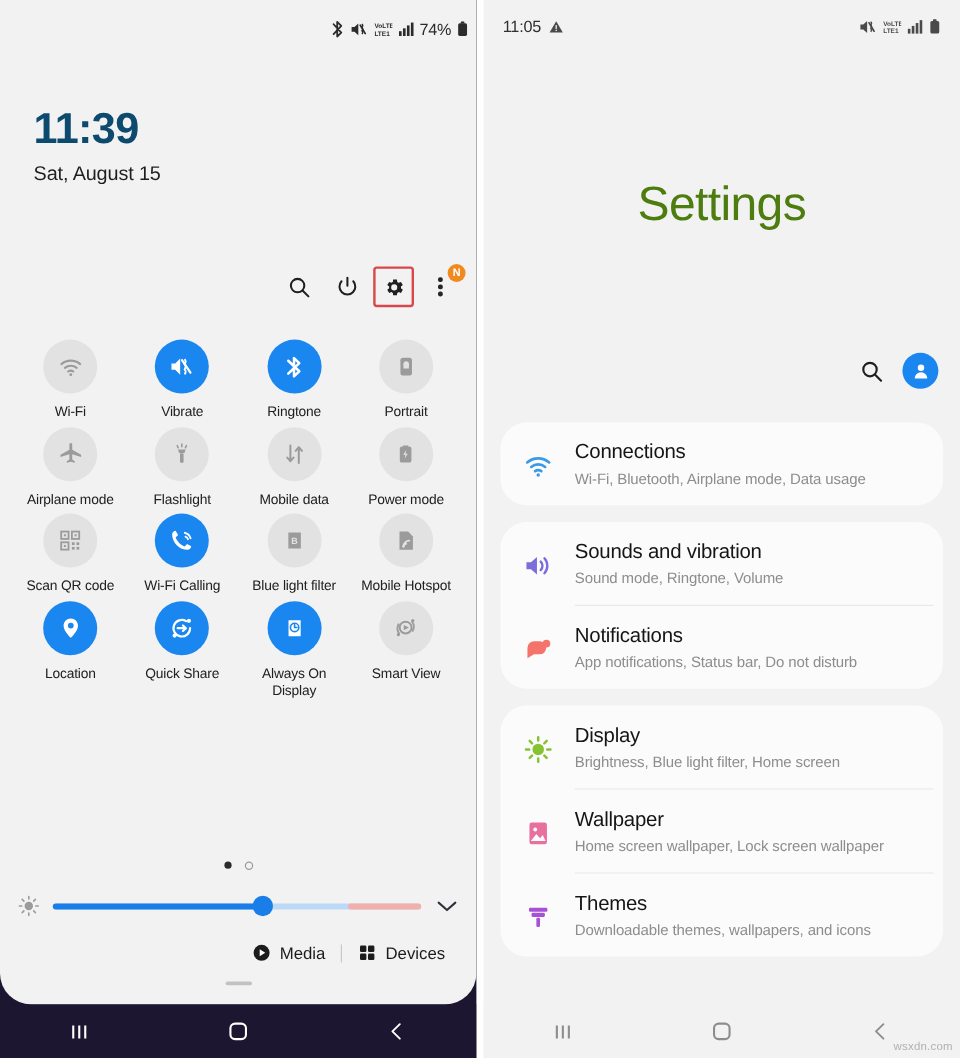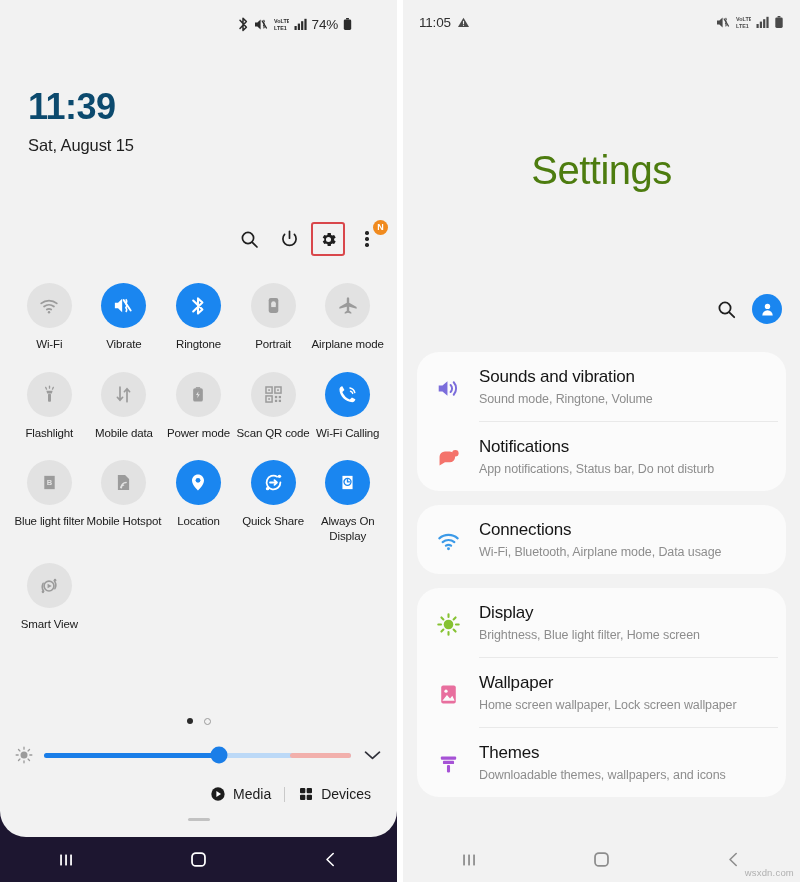--- a/index.html
+++ b/index.html
@@ -19,22 +19,22 @@
   .gap{width:6px;height:882px;background:#ffffff;}
 
   
   .qs-sheet{
     position:absolute;left:0;top:0;width:397px;height:837px;
     background:#f2f2f2;
     border-bottom-left-radius:26px;border-bottom-right-radius:26px;
     overflow:hidden;
   }
   .statusbar{
-    position:absolute;top:0;left:0;right:14px;height:48px;
-    display:flex;align-items:center;padding:0 31px;box-sizing:border-box;
+    position:absolute;top:0;left:0;right:0;height:48px;
+    display:flex;align-items:center;padding:0 7px;box-sizing:border-box;
   }
   .sb-spacer{flex:1;}
   .sb-right{display:flex;align-items:center;gap:5px;}
   .sb-ico{display:block;}
   .sb-batt-txt{font-size:13.5px;color:#2b2b2b;letter-spacing:-.2px;}
 
   .clock-block{position:absolute;left:28px;top:88px;}
   .clock-time{font-size:36px;line-height:38px;color:#0c4a6e;font-weight:700;letter-spacing:-.5px;}
   .clock-date{font-size:16.5px;color:#1f1f1f;margin-top:10px;letter-spacing:-.1px;}
 
@@ -49,22 +49,22 @@
     position:absolute;top:1px;right:-1px;width:15px;height:15px;border-radius:50%;
     background:#f08a1e;color:#fff;font-size:9px;font-weight:700;
     display:flex;align-items:center;justify-content:center;line-height:1;
   }
   .dots3{display:flex;flex-direction:column;gap:2.5px;align-items:center;}
   .dots3 i{width:3.4px;height:3.4px;border-radius:50%;background:#262626;display:block;}
 
   
   .tiles{
     position:absolute;left:0;right:0;top:283px;
-    display:grid;grid-template-columns:repeat(5,1fr);
-    row-gap:20px;padding:0 12px;box-sizing:border-box;
+    display:grid;grid-template-columns:repeat(4,1fr);
+    row-gap:4px;padding:0 12px;box-sizing:border-box;
   }
   .tile{display:flex;flex-direction:column;align-items:center;}
   .tile-circ{
     width:45px;height:45px;border-radius:50%;
     display:flex;align-items:center;justify-content:center;
     background:#e2e2e2;
   }
   .tile-circ.on{background:#1a86f0;}
   .tile-label{
     margin-top:9px;font-size:11.5px;color:#202020;text-align:center;
@@ -524,20 +524,37 @@
         </svg>
       </div>
     </div>
 
     <div class="cards">
 
       <div class="card">
         <div class="srow">
           <div class="srow-ico">
             <svg width="25" height="25" viewBox="0 0 24 24">
+              <path d="M3.2 9a13.4 13.4 0 0 1 17.6 0" fill="none" stroke="#3b9ae8" stroke-width="2.1" stroke-linecap="round"></path>
+              <path d="M6.4 12.6a8.8 8.8 0 0 1 11.2 0" fill="none" stroke="#3b9ae8" stroke-width="2.1" stroke-linecap="round"></path>
+              <path d="M9.5 16a4.4 4.4 0 0 1 5 0" fill="none" stroke="#3b9ae8" stroke-width="2.1" stroke-linecap="round"></path>
+              <circle cx="12" cy="19" r="1.4" fill="#3b9ae8"></circle>
+            </svg>
+          </div>
+          <div class="srow-txt">
+            <div class="srow-title">Connections</div>
+            <div class="srow-sub">Wi-Fi, Bluetooth, Airplane mode, Data usage</div>
+          </div>
+        </div>
+      </div>
+
+      <div class="card">
+        <div class="srow">
+          <div class="srow-ico">
+            <svg width="25" height="25" viewBox="0 0 24 24">
               <path d="M2.6 9.2h3.6L11 5v14l-4.8-4.2H2.6z" fill="#7b6ddb"></path>
               <path d="M14 8.6a4.8 4.8 0 0 1 0 6.8" fill="none" stroke="#7b6ddb" stroke-width="1.9" stroke-linecap="round"></path>
               <path d="M17 6a9 9 0 0 1 0 12" fill="none" stroke="#7b6ddb" stroke-width="1.9" stroke-linecap="round"></path>
             </svg>
           </div>
           <div class="srow-txt">
             <div class="srow-title">Sounds and vibration</div>
             <div class="srow-sub">Sound mode, Ringtone, Volume</div>
           </div>
         </div>
@@ -545,37 +562,20 @@
         <div class="srow">
           <div class="srow-ico">
             <svg width="25" height="25" viewBox="0 0 24 24">
               <path d="M3.4 10.4a5.2 5.2 0 0 1 5.2-5.2h4.6a5.2 5.2 0 0 1 0 10.4H8.6l-5.2 3.2z" fill="#f4736b"></path>
               <circle cx="18.6" cy="7" r="3.1" fill="#f4736b"></circle>
             </svg>
           </div>
           <div class="srow-txt">
             <div class="srow-title">Notifications</div>
             <div class="srow-sub">App notifications, Status bar, Do not disturb</div>
-          </div>
-        </div>
-      </div>
-
-      <div class="card">
-        <div class="srow">
-          <div class="srow-ico">
-            <svg width="25" height="25" viewBox="0 0 24 24">
-              <path d="M3.2 9a13.4 13.4 0 0 1 17.6 0" fill="none" stroke="#3b9ae8" stroke-width="2.1" stroke-linecap="round"></path>
-              <path d="M6.4 12.6a8.8 8.8 0 0 1 11.2 0" fill="none" stroke="#3b9ae8" stroke-width="2.1" stroke-linecap="round"></path>
-              <path d="M9.5 16a4.4 4.4 0 0 1 5 0" fill="none" stroke="#3b9ae8" stroke-width="2.1" stroke-linecap="round"></path>
-              <circle cx="12" cy="19" r="1.4" fill="#3b9ae8"></circle>
-            </svg>
-          </div>
-          <div class="srow-txt">
-            <div class="srow-title">Connections</div>
-            <div class="srow-sub">Wi-Fi, Bluetooth, Airplane mode, Data usage</div>
           </div>
         </div>
       </div>
 
       <div class="card">
         <div class="srow">
           <div class="srow-ico">
             <svg width="25" height="25" viewBox="0 0 24 24">
               <circle cx="12" cy="12" r="4.6" fill="#86c232"></circle>
               <g stroke="#86c232" stroke-width="2" stroke-linecap="round">

